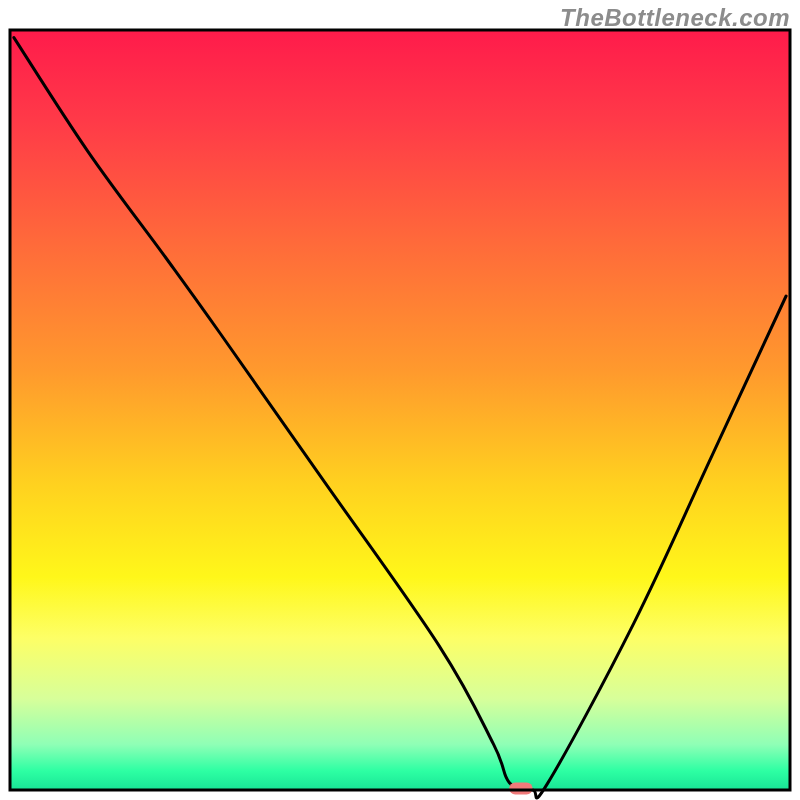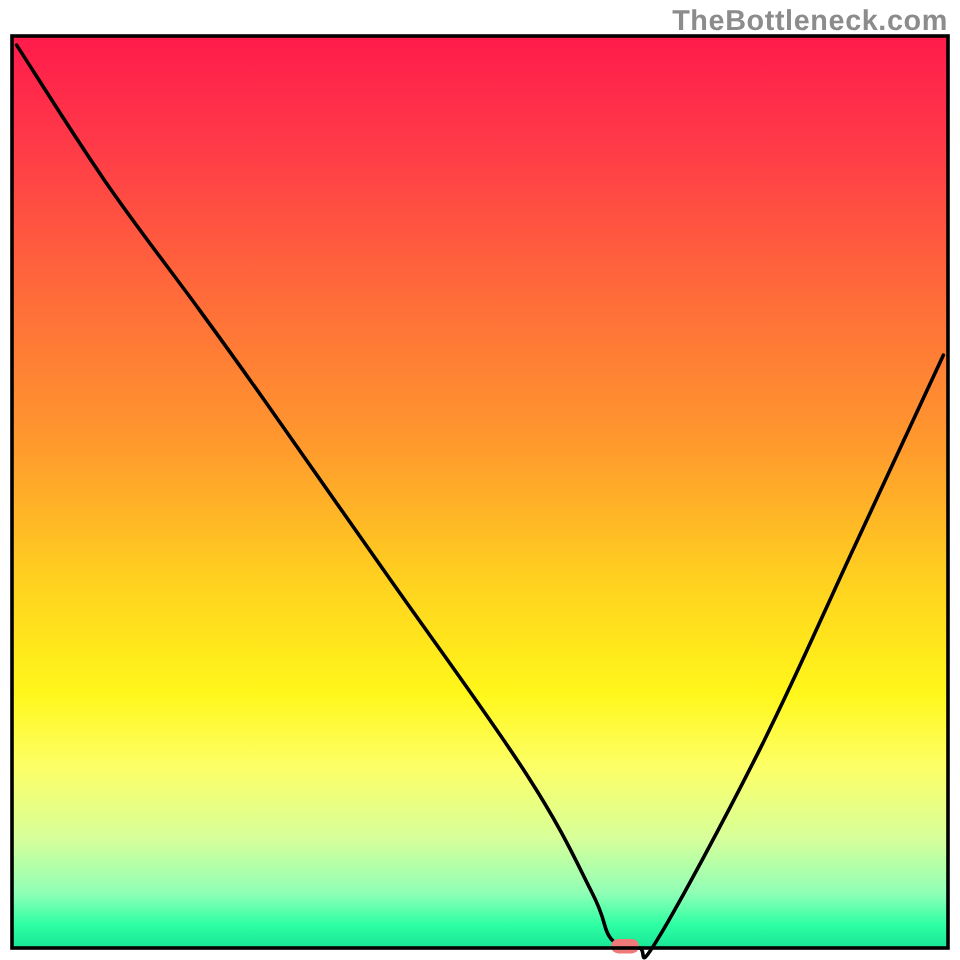--- a/index.html
+++ b/index.html
@@ -8,20 +8,21 @@
     width: 800px;
     height: 800px;
     overflow: hidden;
     background: #ffffff;
     font-family: Arial, Helvetica, sans-serif;
   }
   .stage {
     position: relative;
     width: 800px;
     height: 596px;
+    font-style: italic;
   }
   .watermark {
     position: absolute;
     top: 4px;
     right: 10px;
     font-size: 24px;
     font-weight: 600;
     color: #8c8c8c;
     letter-spacing: 0.5px;
     z-index: 10;

